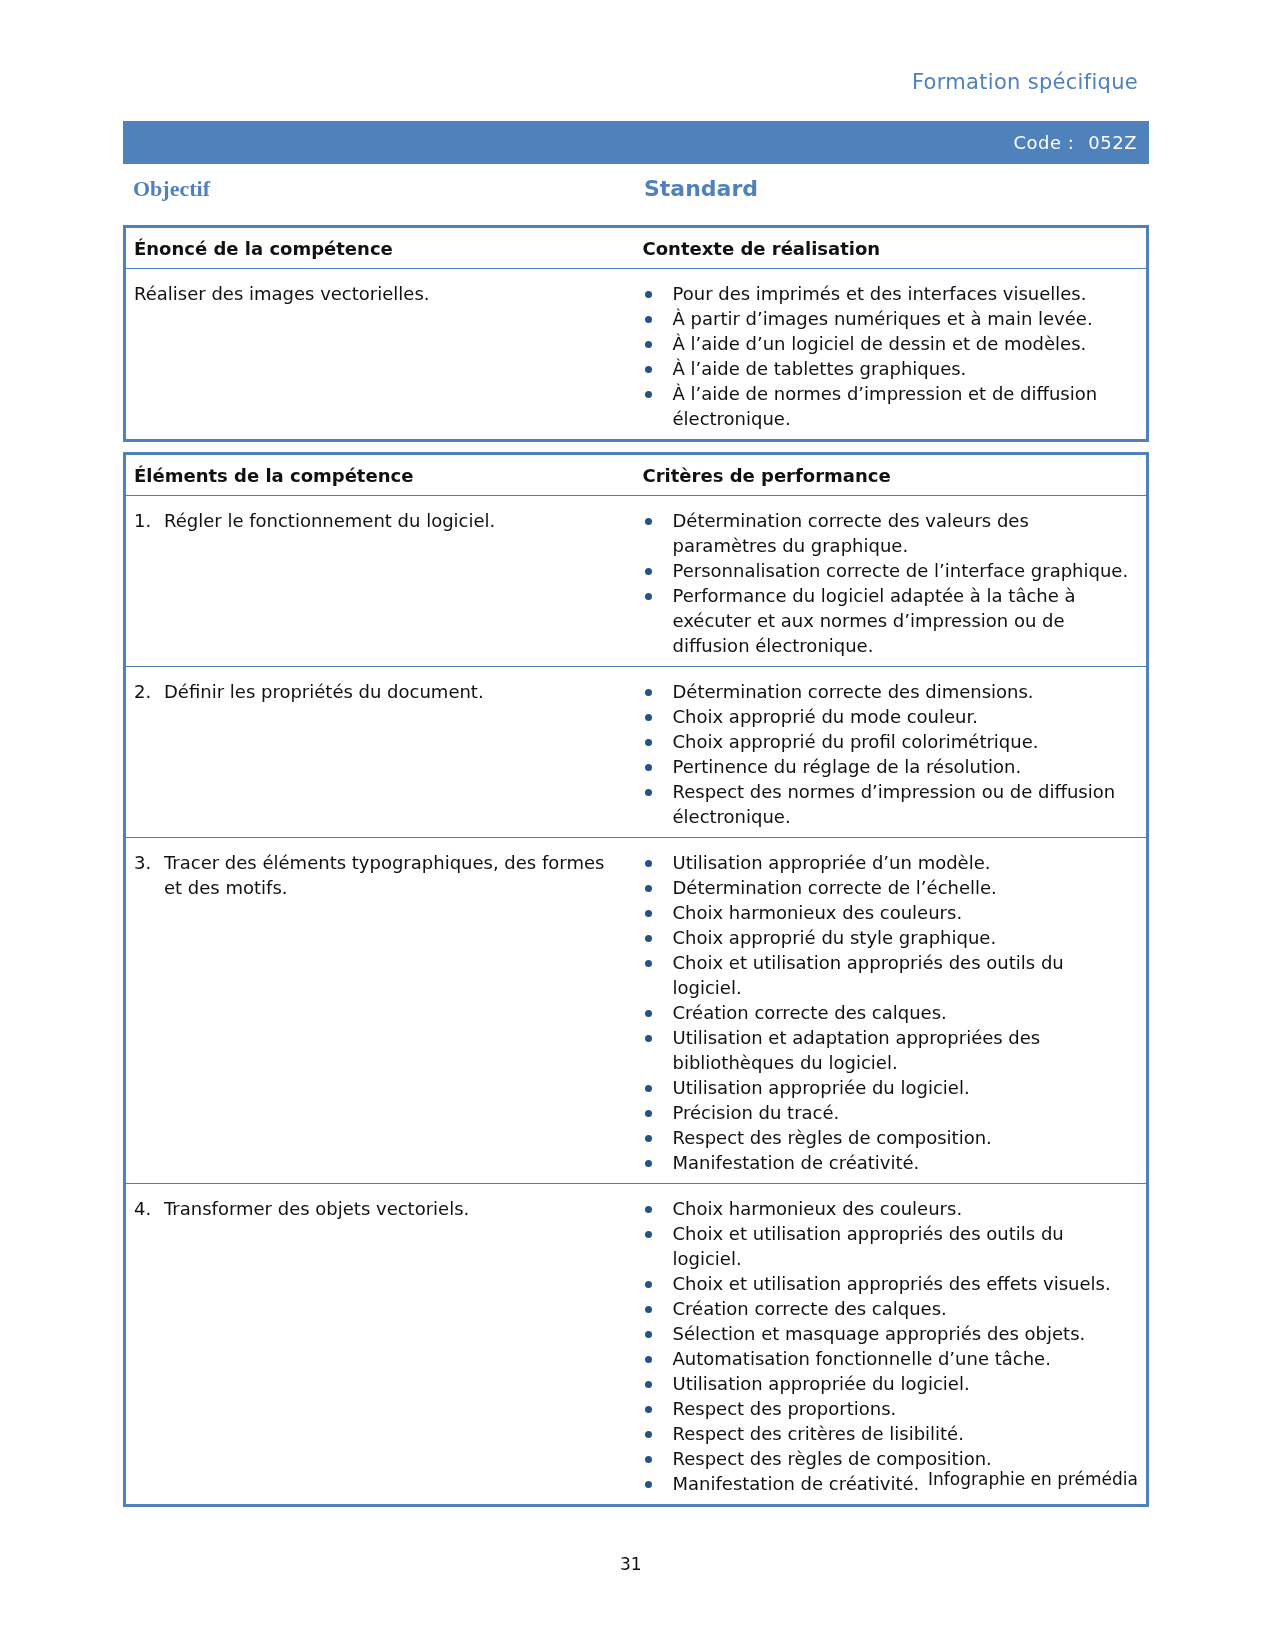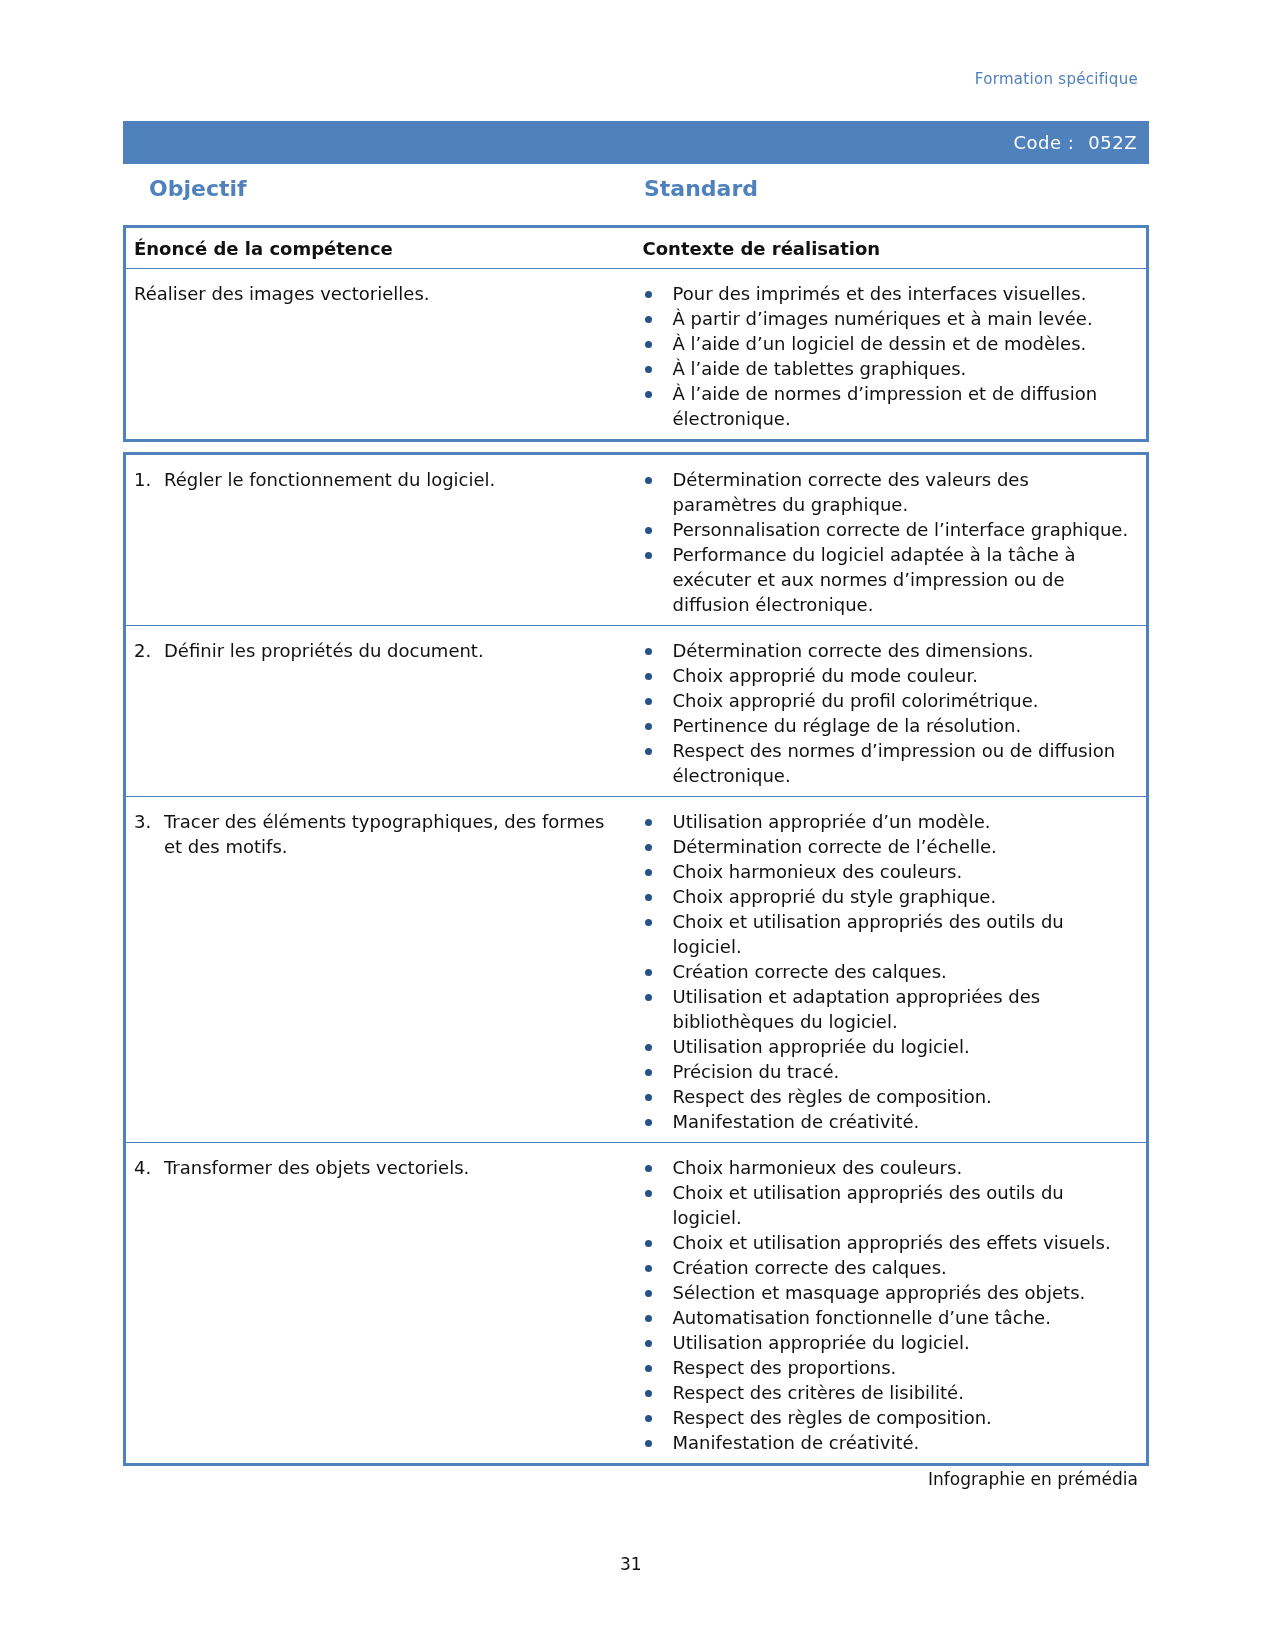--- a/index.html
+++ b/index.html
@@ -1,23 +1,23 @@
 <!DOCTYPE html>
 <html><head>
 <meta charset="utf-8">
 <style>
   html, body { margin: 0; padding: 0; background: #ffffff; }
   body { width: 1275px; height: 1650px; position: relative; font-family: "DejaVu Sans", sans-serif; color: #111; overflow: hidden; }
-  .page-title { position: absolute; right: 137px; top: 70px; font-size: 15px; color: #4f81bd; letter-spacing: 0.3px; font-weight: normal; }
+  .page-title { position: absolute; right: 137px; top: 70px; font-size: 21px; color: #4f81bd; letter-spacing: 0.3px; font-weight: normal; }
   .code-bar { position: absolute; left: 123px; top: 121px; width: 1026px; height: 43px; background: #4f81bd; color: #fff; font-size: 18px; }
   .code-bar .code-text { position: absolute; right: 12px; top: 11px; letter-spacing: 0.5px; }
   .code-bar .code-label { margin-right: 14px; }
   .section-heads { position: absolute; top: 176px; left: 133px; width: 1016px; height: 32px; }
   .section-heads .h { position: absolute; font-weight: bold; font-size: 22px; color: #4f81bd; }
-  .section-heads .h.left { left: 16px; }
+  .section-heads .h.left { left: 0; font-family: Liberation Serif, serif; }
   .section-heads .h.right { left: 511px; }
   table.comp { position: absolute; left: 123px; width: 1026px; border-collapse: collapse; border: 3px solid #4f81bd; font-size: 18px; table-layout: fixed; }
   table.comp th, table.comp td { vertical-align: top; text-align: left; padding: 0 8px; }
   table.comp th { font-weight: bold; padding-top: 10px; padding-bottom: 9px; font-size: 18px; }
   table.comp tr.row + tr.row td, table.comp tr.head + tr.row td { border-top: 1px solid #4f81bd; }
   table.comp col.c1 { width: 510px; }
   table.comp td { padding-top: 12px; padding-bottom: 8px; line-height: 25px; margin-left: 15px; }
   .t1 { top: 225px; }
   .t2 { top: 452px; }
   ul.crit { list-style: none; margin: 0; padding: 0; }
@@ -68,20 +68,24 @@
   </tr>
 </tbody>
   </table>
 
 <table class="comp t2">
   <colgroup>
       <col class="c1">
       <col>
     </colgroup>
   <tbody id="t2-body">
+    <tr class="head">
+      <th>Éléments de la compétence</th>
+      <th>Critères de performance</th>
+    </tr>
   <tr class="row">
         <td>
           <div class="elem">
             <span class="num">1.</span>
             <span>Régler le fonctionnement du logiciel.</span>
           </div>
         </td>
         <td>
           <ul class="crit">
             <li><span class="bullet"></span><span>Détermination correcte des valeurs des paramètres du graphique.</span></li>

